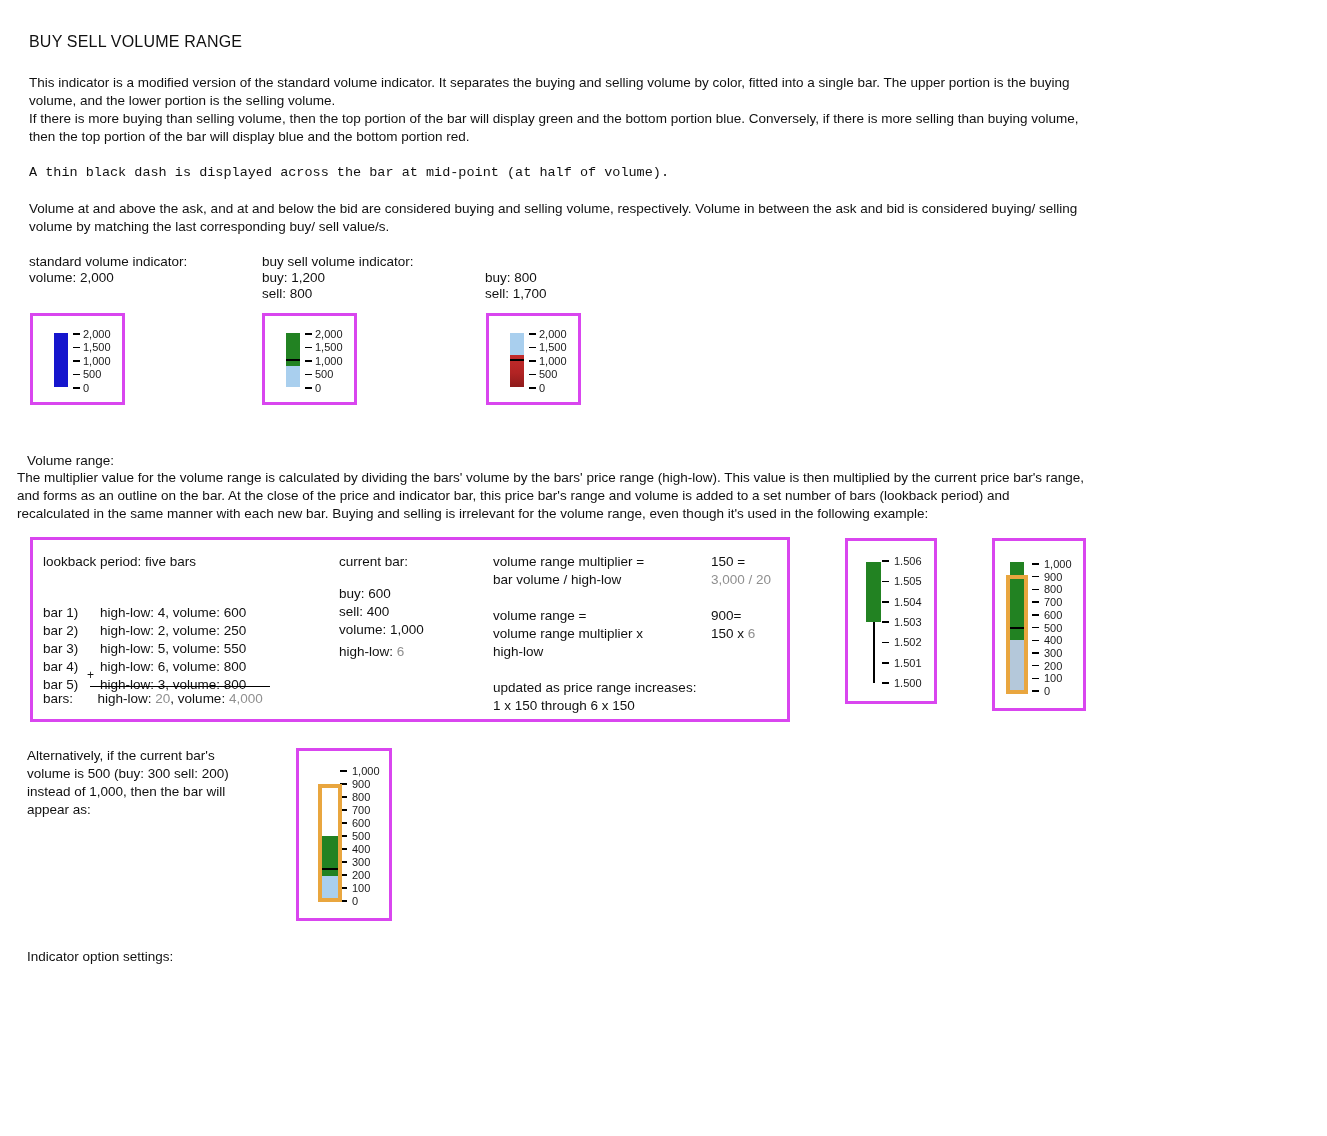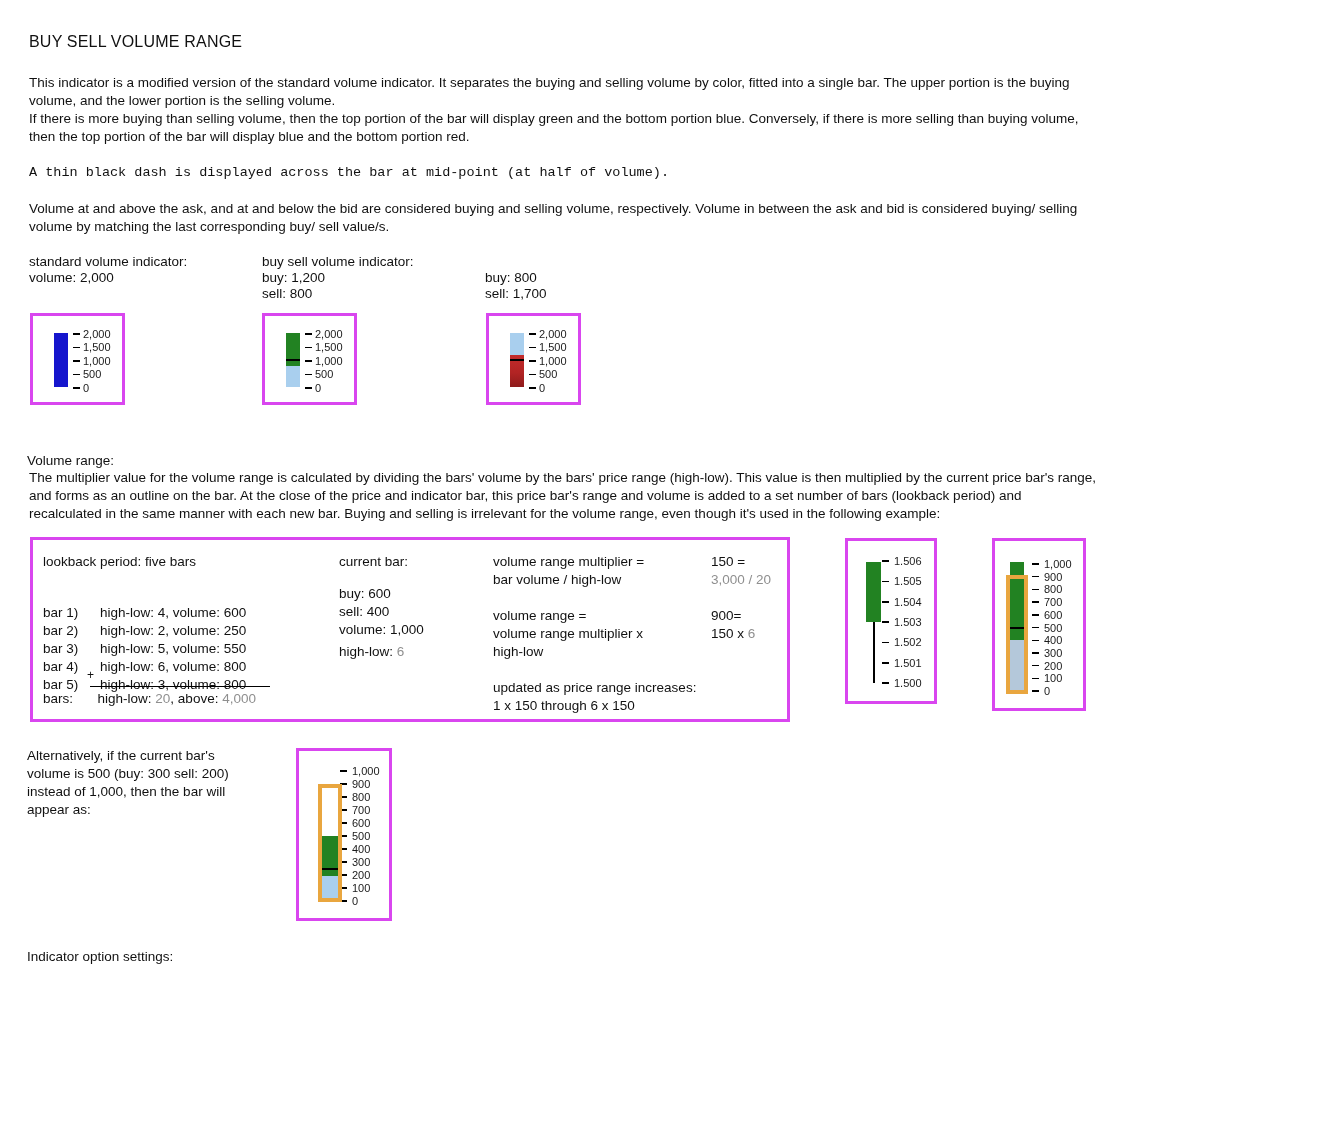--- a/index.html
+++ b/index.html
@@ -148,21 +148,21 @@
           <span class="ticklabel">500</span>
         </div>
         <div class="tick">
           <i class="tickdash"></i>
           <span class="ticklabel">0</span>
         </div>
       </div>
   </div>
 
   <div class="abs t" style="left:27px;top:433px;margin-top:19px;">Volume range:</div>
-  <div class="abs lines" style="left:29px;top:469px;">
+  <div class="abs lines" style="left:17px;top:469px;">
 
   <div class="line">The multiplier value for the volume range is calculated by dividing the bars' volume by the bars' price range (high-low). This value is then multiplied by the current price bar's range,</div>
       <div class="line">and forms as an outline on the bar. At the close of the price and indicator bar, this price bar's range and volume is added to a set number of bars (lookback period) and</div>
       <div class="line">recalculated in the same manner with each new bar. Buying and selling is irrelevant for the volume range, even though it's used in the following example:</div>
     </div>
 
   <div class="box" style="left:30px;top:537px;width:760px;height:185px;">
     <div class="abs t" style="left:10px;top:13px;">lookback period: five bars</div>
 
     <div class="abs" style="left:10px;top:64px;">
@@ -192,21 +192,21 @@
           <span>high-low: 3, volume: 800</span>
         </div>
       </div>
 
     <div class="abs t" style="left:54px;top:126px;font-size:12px;">+</div>
     <div class="sumline" style="left:57px;top:146px;width:180px;"></div>
 
     <div class="abs t" style="left:10px;top:150px;">
       <span>bars:</span>
       <span style="display:inline-block;width:17px;"></span>
-      <span>high-low: </span><span class="gray">20</span><span>, above: </span><span class="gray">4,000</span>
+      <span>high-low: </span><span class="gray">20</span><span>, volume: </span><span class="gray">4,000</span>
     </div>
 
     <div class="abs t" style="left:306px;top:13px;">current bar:</div>
     <div class="abs lines" style="left:306px;top:45px;">
 
     <div class="line">buy: 600</div>
         <div class="line">sell: 400</div>
         <div class="line">volume: 1,000</div>
       </div>
     <div class="abs t" style="left:306px;top:103px;">

